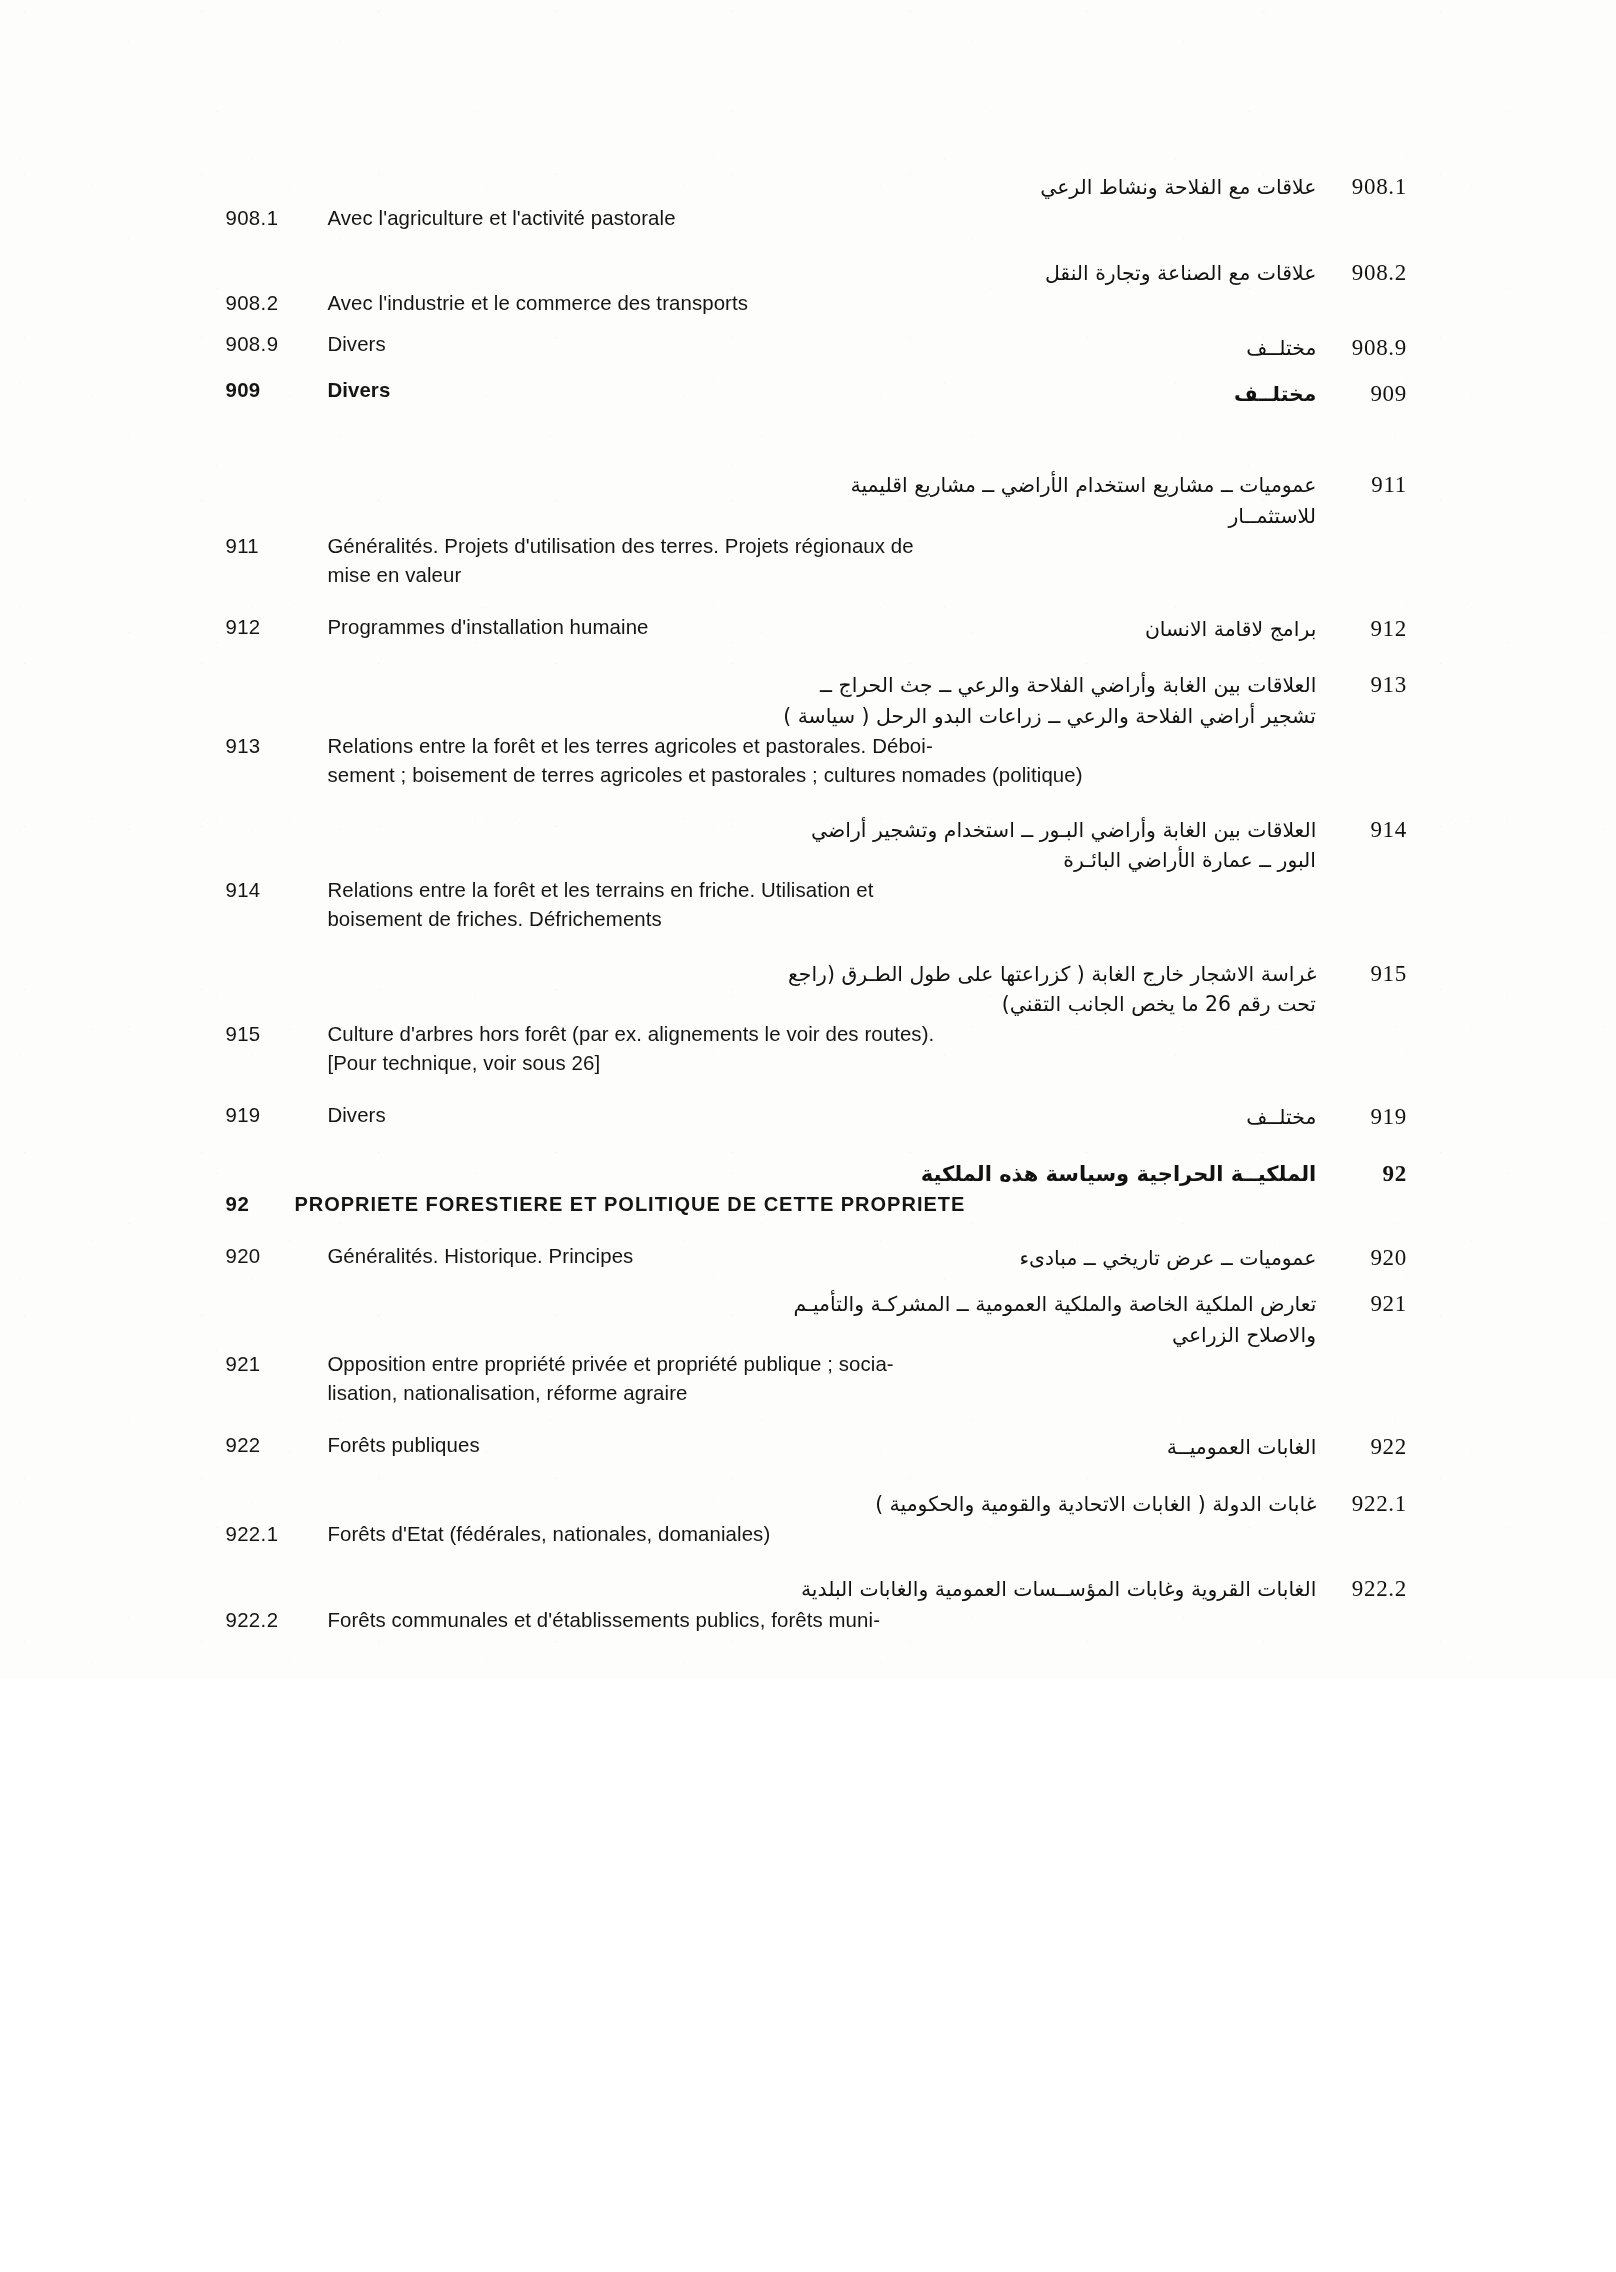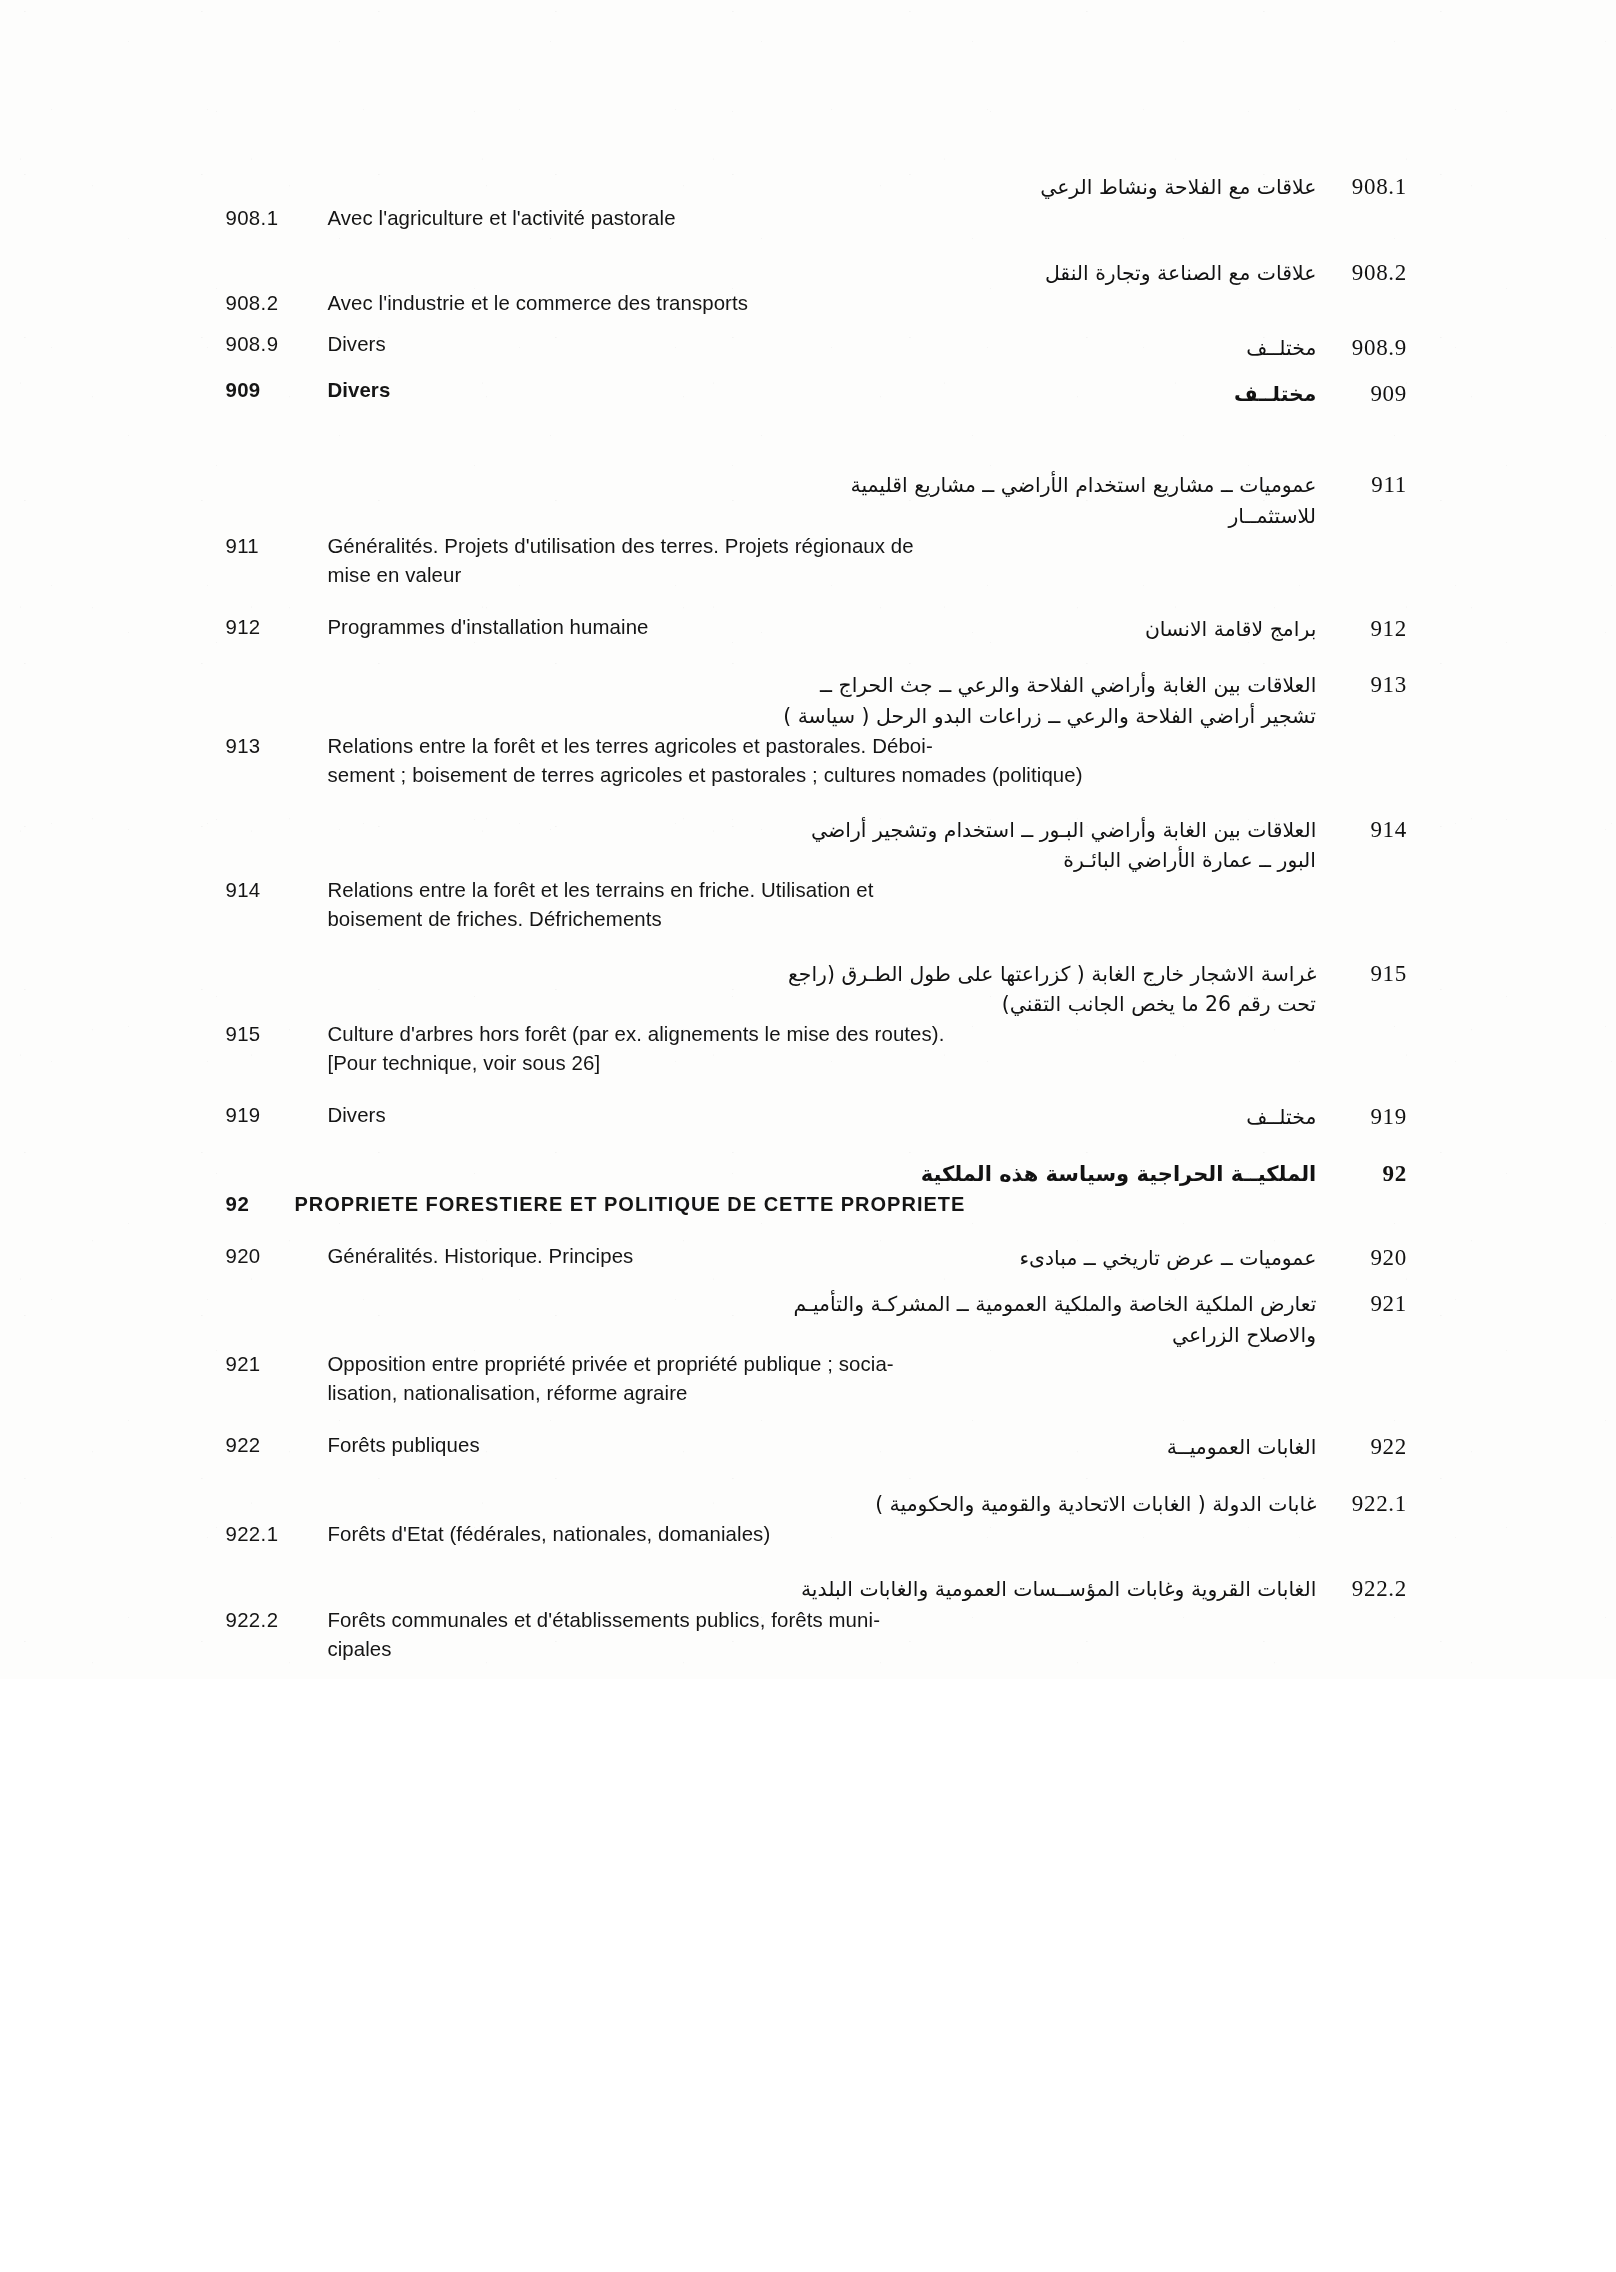--- a/index.html
+++ b/index.html
@@ -232,21 +232,21 @@
     <div class="gap-md"></div>
 
     <div class="entry">
       <div class="ar-line">
         <span class="ar-num">915</span><span class="ar-txt">غراسة الاشجار خارج الغابة ( كزراعتها على طول الطـرق (راجع</span>
         <span class="ar-cont">تحت رقم 26 ما يخص الجانب التقني)</span>
       </div>
       <div class="fr-line">
         <span class="fr-num">915</span>
         <span class="fr-txt">
-          <span>Culture d'arbres hors forêt (par ex. alignements le mise des routes).</span>
+          <span>Culture d'arbres hors forêt (par ex. alignements le voir des routes).</span>
           <span class="cont">[Pour technique, voir sous 26]</span>
         </span>
       </div>
     </div>
     <div class="gap-md"></div>
 
     <div class="entry">
       <div class="fr-line">
         <span class="fr-num">919</span>
         <span class="fr-txt">Divers</span>
@@ -317,21 +317,20 @@
     <div class="gap-md"></div>
 
     <div class="entry">
       <div class="ar-line">
         <span class="ar-num">922.2</span><span class="ar-txt">الغابات القروية وغابات المؤســسات العمومية والغابات البلدية</span>
       </div>
       <div class="fr-line">
         <span class="fr-num">922.2</span>
         <span class="fr-txt">
           <span>Forêts communales et d'établissements publics, forêts muni-</span>
-          <span class="cont">cipales</span>
         </span>
       </div>
     </div>
 
   </div>
 
   <div class="folio">
     <span>211</span><span class="dot"> ·</span>
   </div>
 </div>

